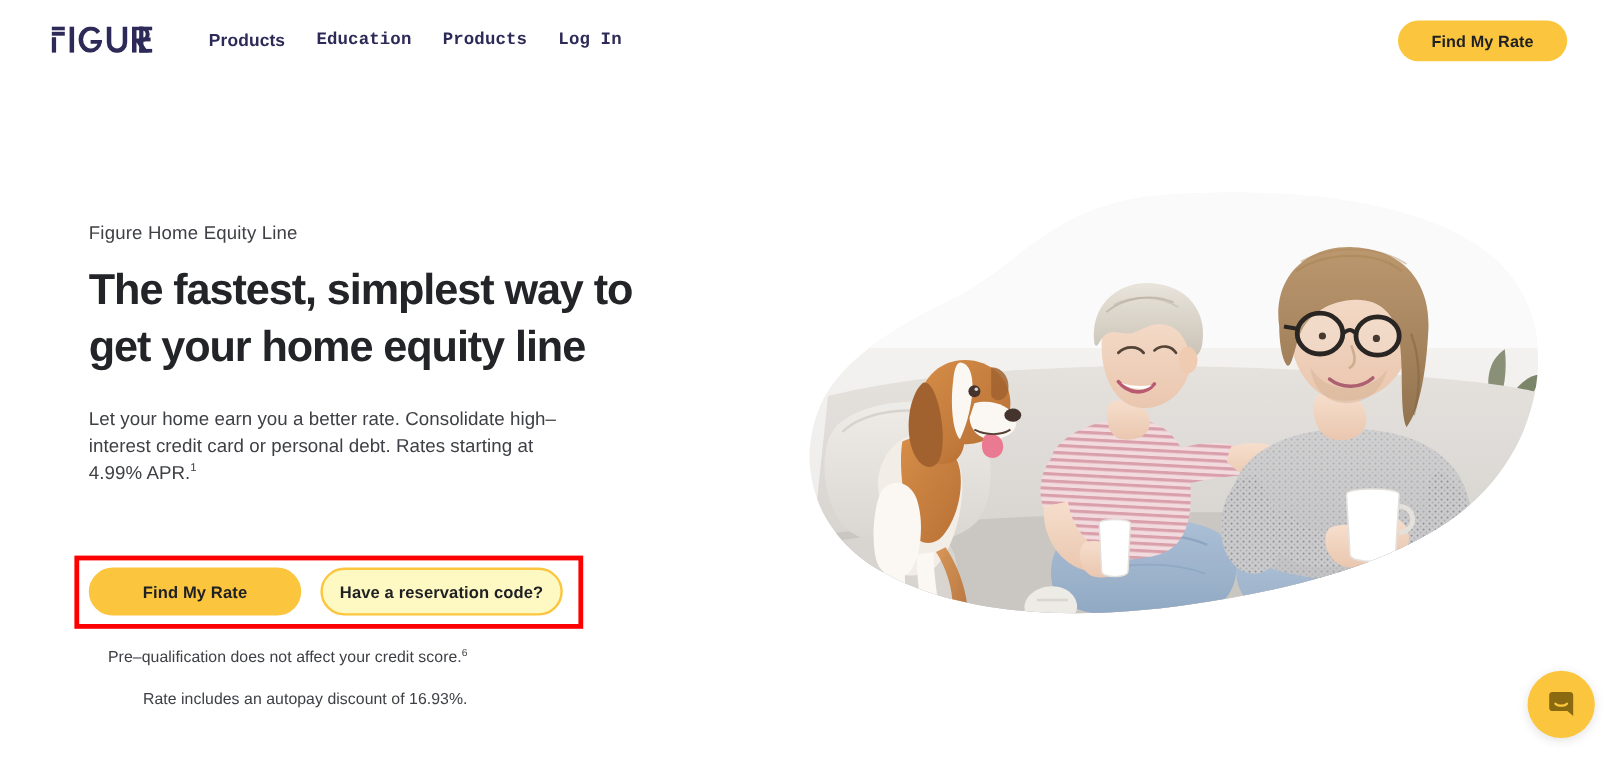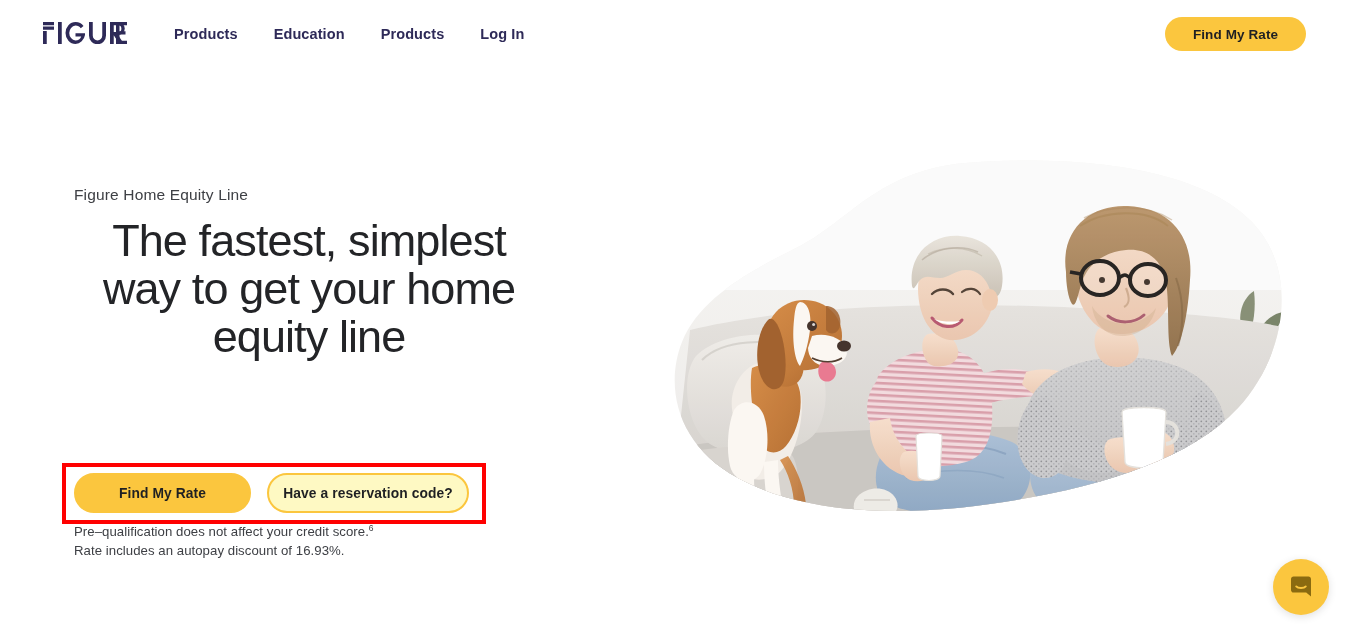--- a/index.html
+++ b/index.html
@@ -36,34 +36,34 @@
     display: block;
     line-height: 0;
   }
   .logo svg { display: block; }
 
   .nav {
     position: absolute;
     left: 174px;
     top: 24px;
     display: flex;
-    gap: 11px;
+    gap: 1px;
     align-items: center;
   }
   .nav-link {
     font-size: 14.5px;
     font-weight: bold;
     color: #2e2a58;
     text-decoration: none;
     letter-spacing: 0.1px;
     white-space: nowrap;
     cursor: pointer;
     padding: 2px 0;
   }
-  .nav-link + .nav-link { margin-left: 25px; }
+  .nav-link + .nav-link { margin-left: 25px; font-family: Liberation Mono, monospace; }
 
   .header-cta {
     position: absolute;
     right: 45px;
     top: 17px;
     width: 141px;
     height: 34px;
     border-radius: 17px;
     background: #fbc63e;
     border: none;
@@ -92,28 +92,27 @@
     width: 470px;
   }
   .eyebrow {
     font-size: 15.5px;
     color: #3e4045;
     margin: 0 0 12px 0;
     letter-spacing: 0.15px;
     line-height: 1.3;
   }
   .headline {
-    font-size: 45px;
+    font-size: 36px;
     line-height: 48px;
-    font-weight: normal;
+    font-weight: bold;
     color: #232427;
     margin: 0 0 26px 0;
     letter-spacing: -0.9px;
     max-width: 470px;
-    text-align: center;
   }
   .subcopy {
     font-size: 15.6px;
     line-height: 22.5px;
     color: #3e4045;
     margin: 0;
     max-width: 410px;
     letter-spacing: 0.05px;
   }
   .subcopy sup {
@@ -167,21 +166,21 @@
   
   .fineprint {
     position: absolute;
     left: 74px;
     top: 522px;
     font-size: 13.2px;
     line-height: 19px;
     color: #3e4045;
     letter-spacing: 0.05px;
   }
-  .fineprint p { margin: 0; }
+  .fineprint p { margin: 16px; text-align: right; }
   .fineprint sup {
     font-size: 8.5px;
     vertical-align: super;
     line-height: 0;
   }
 
   
   .annotation-box {
     position: absolute;
     left: 62px;
@@ -491,20 +490,21 @@
         </g>
 
         <rect x="0" y="0" width="625" height="360" fill="#ffffff" opacity="0.05"></rect>
       </g>
     </svg>
   </div>
 
   <div class="hero-copy">
     <p class="eyebrow">Figure Home Equity Line</p>
     <h1 class="headline">The fastest, simplest way to get your home equity line</h1>
+    <p class="subcopy"><span>Let your home earn you a better rate. Consolidate high–interest credit card or personal debt. Rates starting at 4.99% APR.</span><sup>1</sup></p>
   </div>
 
   <div class="cta-row">
     <button class="btn-primary">Find My Rate</button>
     <button class="btn-secondary">Have a reservation code?</button>
   </div>
 
   <div class="fineprint">
     <p><span>Pre–qualification does not affect your credit score.</span><sup>6</sup></p>
     <p>Rate includes an autopay discount of 16.93%.</p>

